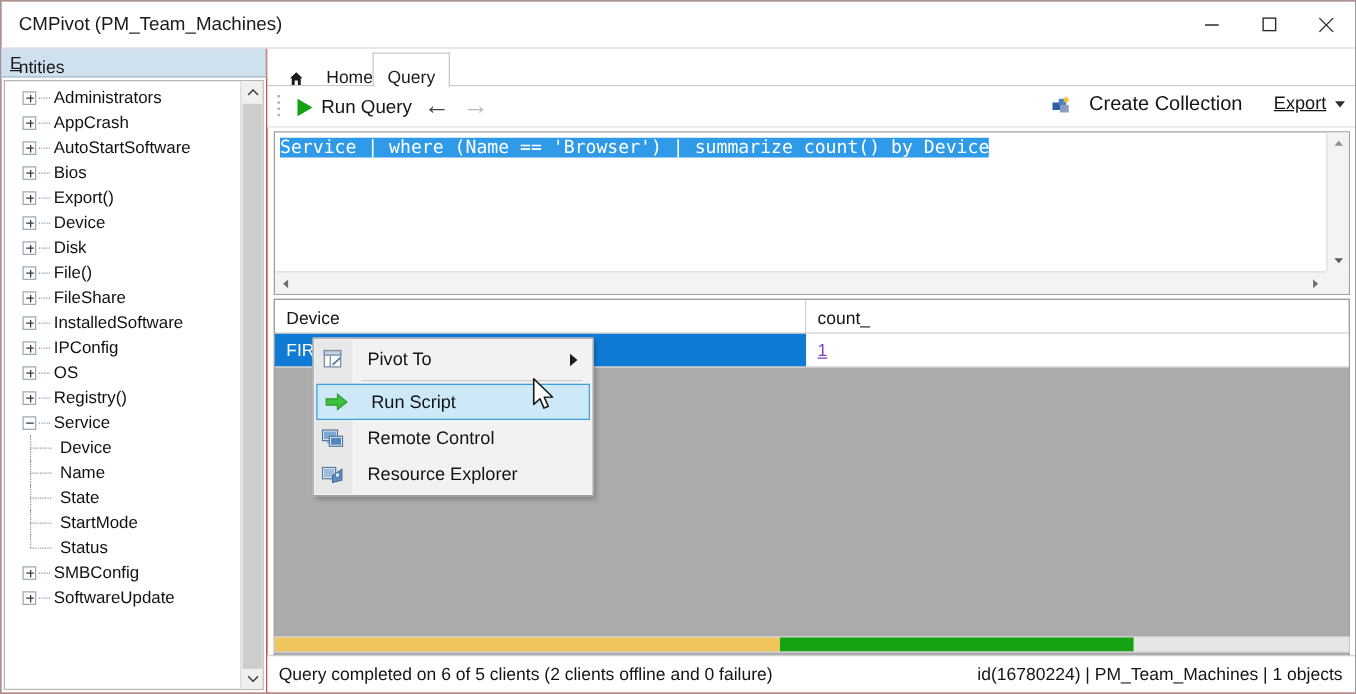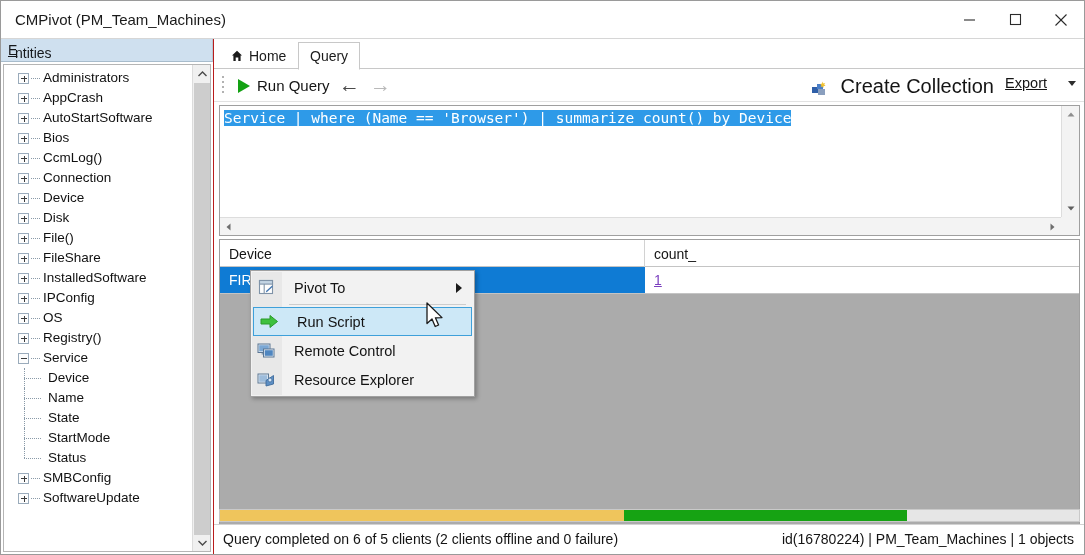--- a/index.html
+++ b/index.html
@@ -129,21 +129,21 @@
   }
 
   
   .tabstrip {
     position:absolute; left:0; top:0; right:0; height:30px;
     background:#ffffff;
     border-bottom:1px solid #c8c8c8;
   }
   .tab {
     position:absolute; top:4px; height:26px;
-    display:flex; align-items:center; gap:6px;
+    display:flex; align-items:flex-end; gap:18px;
     padding:0 11px;
     font-size:14px; color:#1b1b1b;
   }
   .tab.home { left:6px; }
   .tab.active {
     left:84px;
     background:#ffffff;
     border:1px solid #c8c8c8;
     border-bottom:1px solid #ffffff;
     top:3px; height:28px;
@@ -179,26 +179,26 @@
     position:absolute; left:125px; top:5px;
     display:flex; align-items:center; gap:10px;
   }
   .arrow-back, .arrow-fwd { font-size:21px; line-height:21px; }
   .arrow-back { color:#4a4a4a; }
   .arrow-fwd  { color:#b9b9b9; }
 
   .create-coll {
     position:absolute; right:90px; top:6px;
     display:flex; align-items:center; gap:14px;
-    font-size:20px; color:#141414;
+    font-size:16px; color:#141414;
   }
   .cc-icon { width:16px; height:16px; position:relative; }
   .export-btn {
     position:absolute; right:8px; top:6px;
-    display:flex; align-items:center; gap:21px;
+    display:flex; align-items:center; gap:7px;
     font-size:14.5px; color:#141414;text-decoration:underline;
   }
   .caret-dn {
     width:0;height:0;
     border-left:4px solid transparent;
     border-right:4px solid transparent;
     border-top:5px solid #2d2d2d;
   }
 
   
@@ -398,26 +398,21 @@
             <span class="lbl">AutoStartSoftware</span>
           </div>
           <div class="tnode">
             <span class="exp plus"></span>
             <span class="dots"></span>
             <span class="lbl">Bios</span>
           </div>
           <div class="tnode">
             <span class="exp plus"></span>
             <span class="dots"></span>
-            <span class="lbl">CcmLog()</span>
-          </div>
-          <div class="tnode">
-            <span class="exp plus"></span>
-            <span class="dots"></span>
-            <span class="lbl">Connection</span>
+            <span class="lbl">Export()</span>
           </div>
           <div class="tnode">
             <span class="exp plus"></span>
             <span class="dots"></span>
             <span class="lbl">Device</span>
           </div>
           <div class="tnode">
             <span class="exp plus"></span>
             <span class="dots"></span>
             <span class="lbl">Disk</span>

